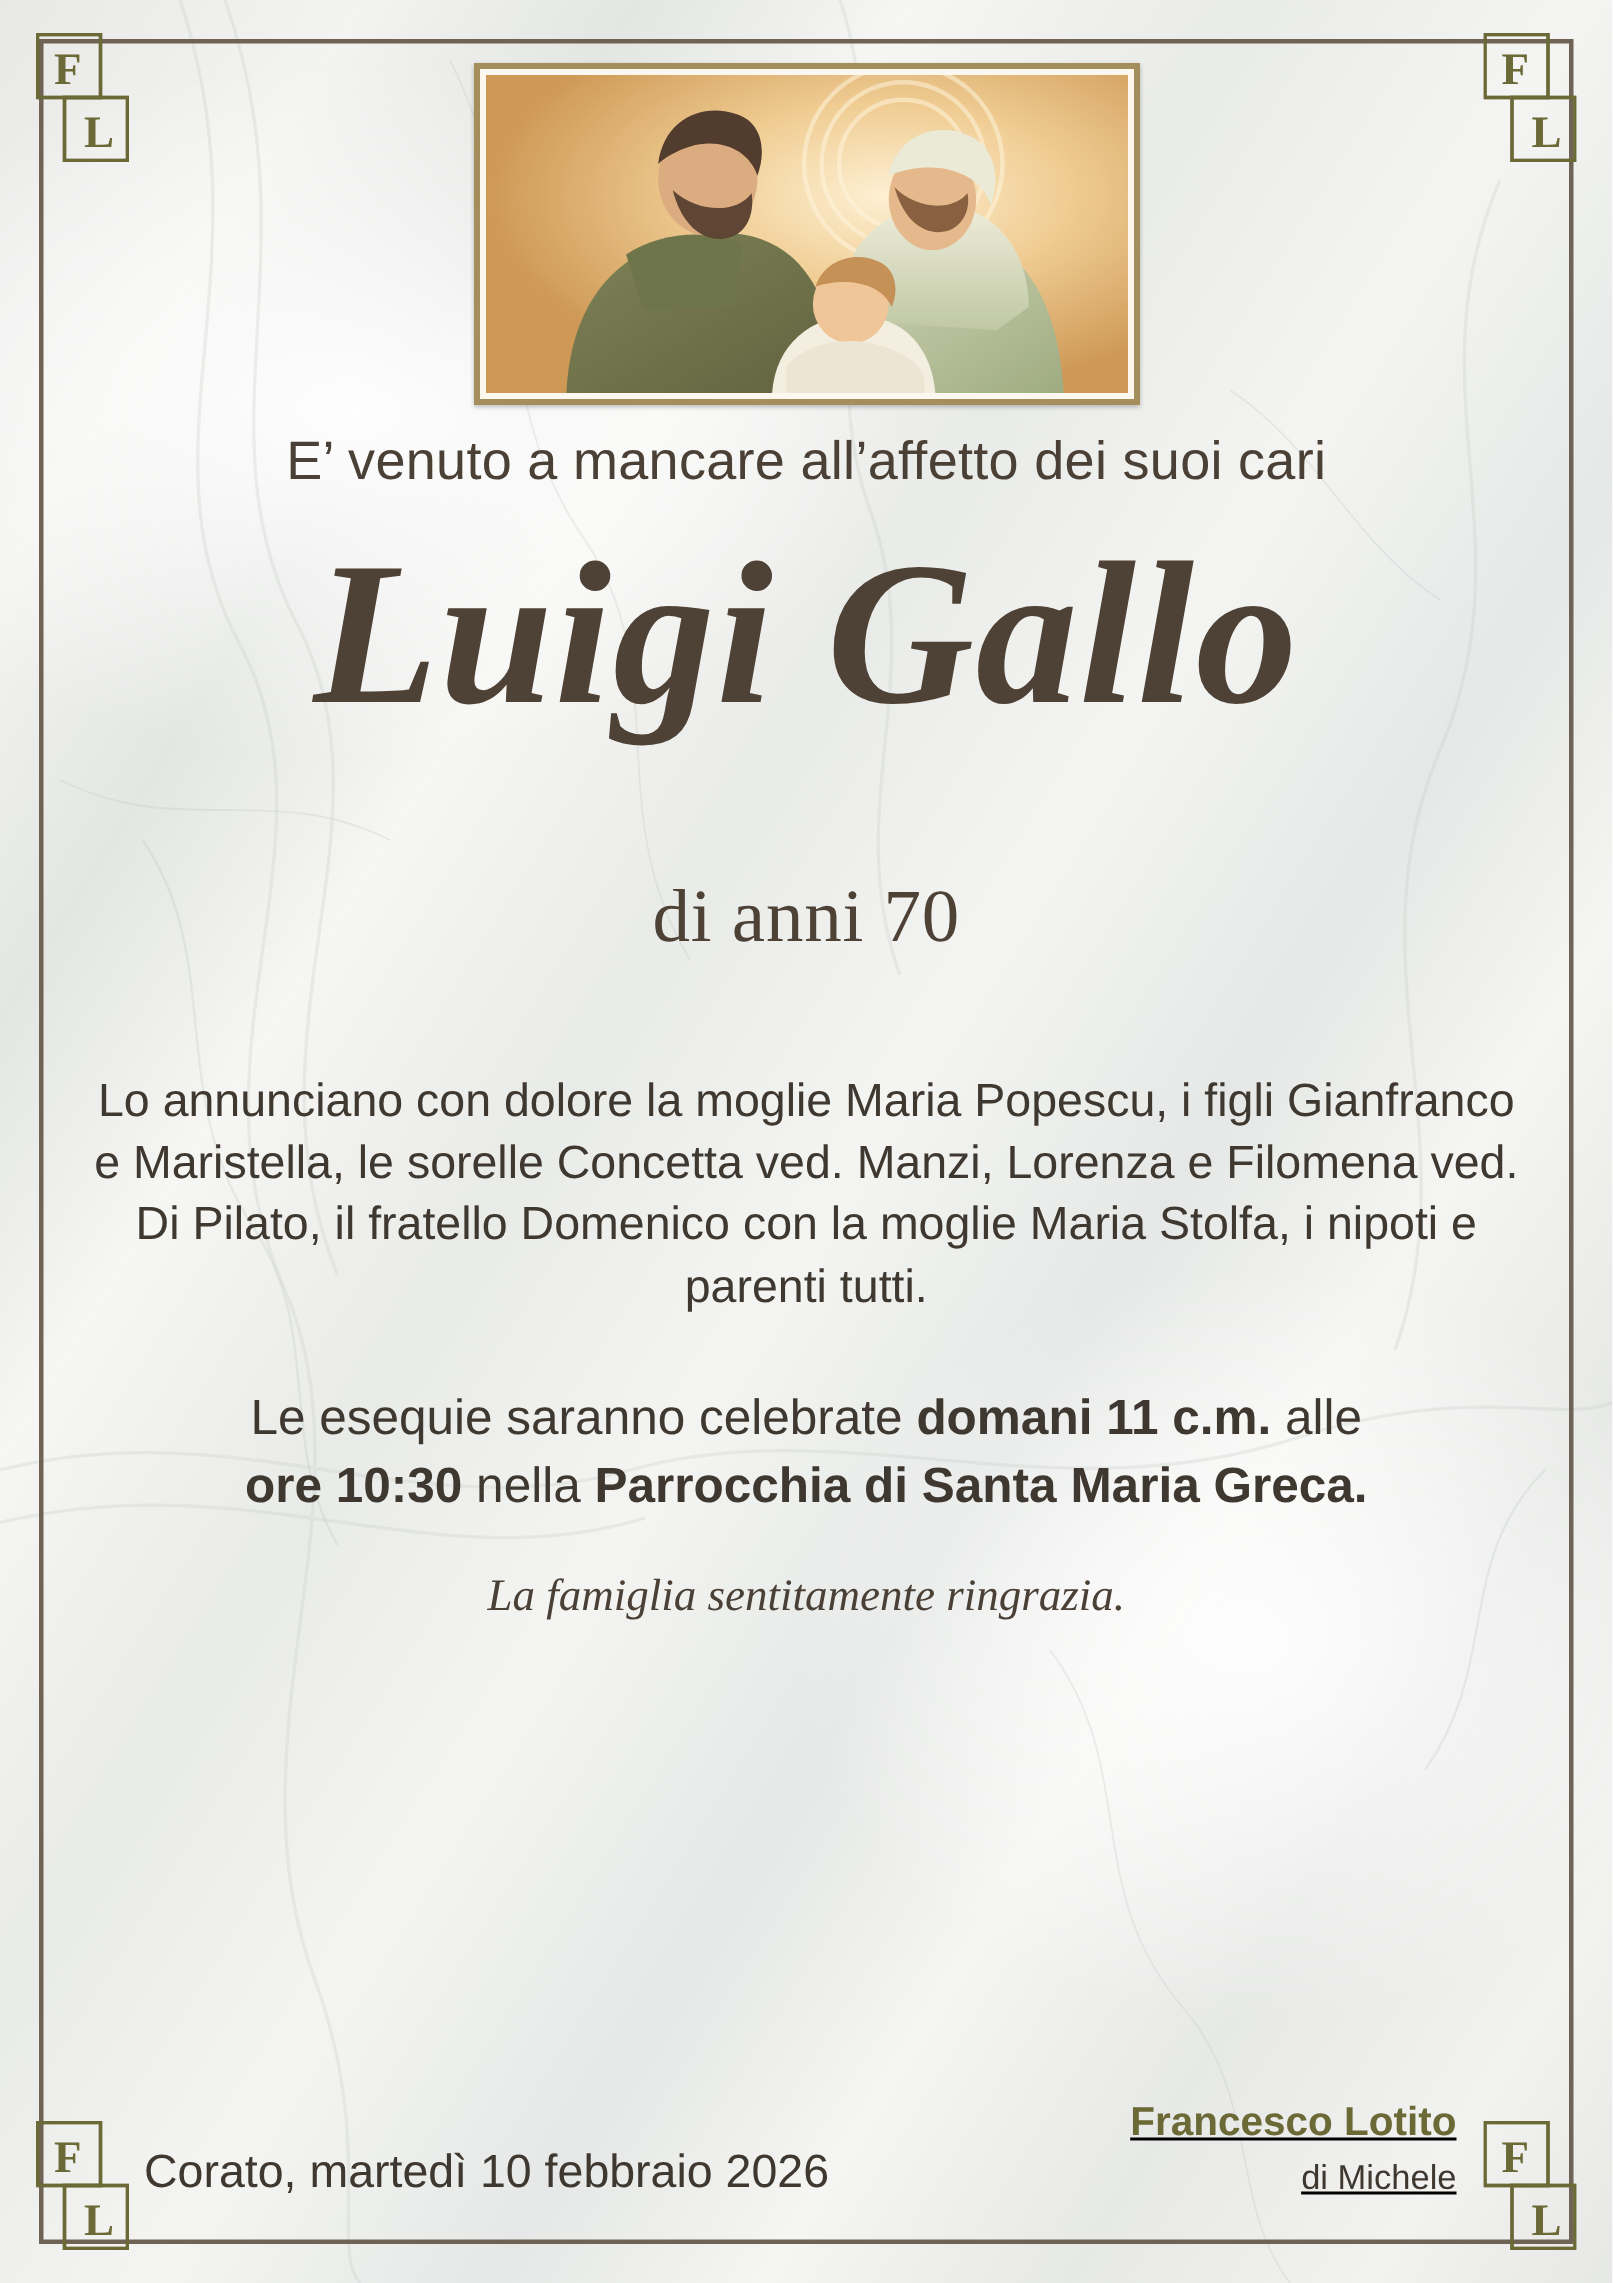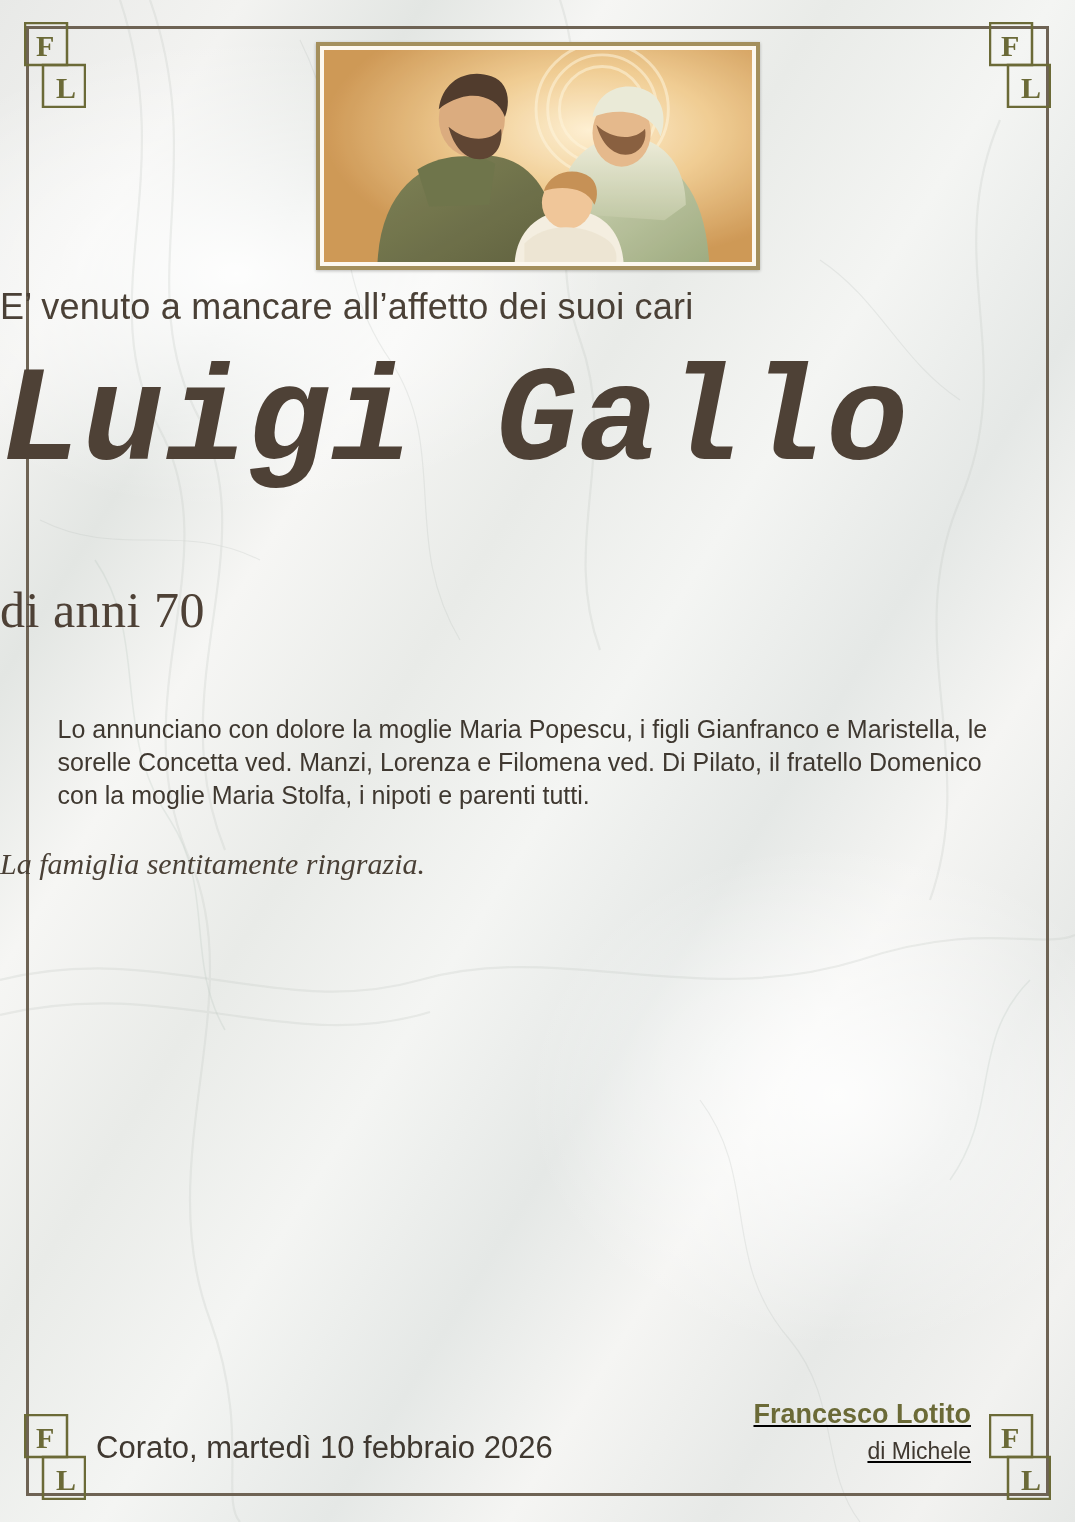--- a/index.html
+++ b/index.html
@@ -76,52 +76,52 @@
     overflow: hidden;
     background: #c89a5e;
   }
   .photo-inner svg { display: block; width: 100%; height: 100%; }
 
   .content {
     position: absolute;
     left: 0;
     right: 0;
     top: 286px;
-    text-align: left;
+    text-align: center;
     color: #4a4036;
   }
 
   .line-intro {
     font-size: 36px;
     color: #4a4036;
     letter-spacing: 0.2px;
     margin: 0 0 10px 0;
   }
 
   .name {
-    font-family: Liberation Mono, monospace;
+    font-family: Liberation Serif, serif;
     font-style: italic;
     font-weight: 700;
     font-size: 136px;
     line-height: 1.08;
     color: #4e4136;
     margin: 22px 0 16px 0;
     letter-spacing: 1px;
   }
 
   .age {
     font-family: "Liberation Serif", serif;
     font-size: 50px;
     color: #4e4136;
     margin: 84px 0 0 0;
     letter-spacing: 0.5px;
   }
 
   .announce {
-    font-size: 25px;
+    font-size: 31px;
     line-height: 1.33;
     color: #3f3830;
     margin: 74px auto 4px auto;
     width: 960px;
   }
 
   .funeral {
     font-size: 33px;
     line-height: 1.38;
     color: #3f3830;
@@ -292,20 +292,24 @@
   <div class="content">
 
     <div class="line-intro">E’ venuto a mancare all’affetto dei suoi cari</div>
 
     <div class="name">Luigi Gallo</div>
 
     <div class="age">di anni 70</div>
 
     <div class="announce">Lo annunciano con dolore la moglie Maria Popescu, i figli Gianfranco e Maristella, le sorelle Concetta ved. Manzi, Lorenza e Filomena ved. Di Pilato, il fratello Domenico con la moglie Maria Stolfa, i nipoti e parenti tutti.</div>
 
+    <div class="funeral">
+      <span>Le esequie saranno celebrate </span><b>domani 11 c.m.</b><span> alle</span><br>
+      <b>ore 10:30</b><span> nella </span><b>Parrocchia di Santa Maria Greca.</b>
+    </div>
 
 
     <div class="thanks">La famiglia sentitamente ringrazia.</div>
   </div>
 
   <div class="place-date">Corato, martedì 10 febbraio 2026</div>
 
   <div class="brand">
     <div class="brand-name">Francesco Lotito</div>
     <div class="brand-sub">di Michele</div>

